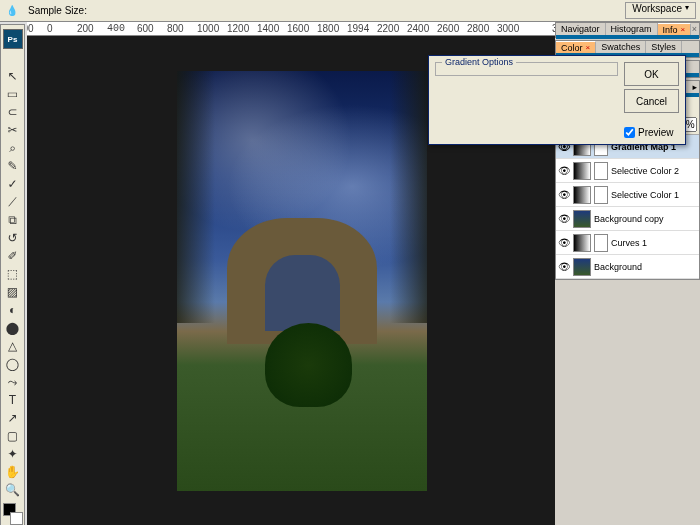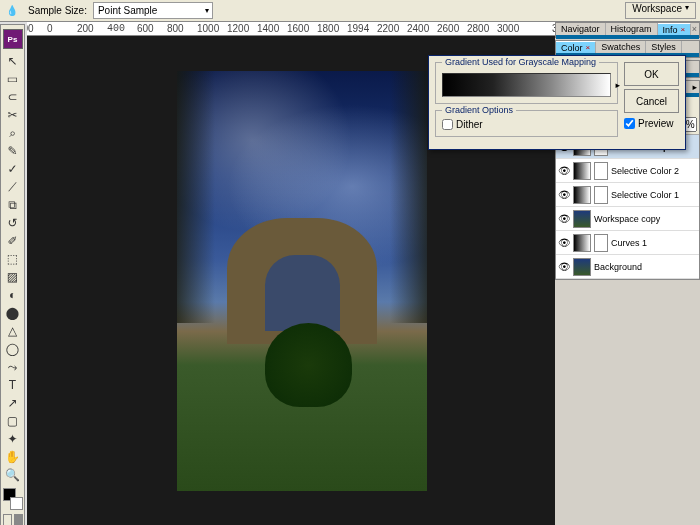--- a/index.html
+++ b/index.html
@@ -5,21 +5,21 @@
 * { box-sizing: border-box; margin: 0; padding: 0; font-family: Tahoma, sans-serif; font-size: 10px; }
 body { background: #e0e0e0; width: 700px; height: 525px; overflow: hidden; position: relative; }
 .toolbar-top { height: 22px; background: #ece9d8; border-bottom: 1px solid #888; display: flex; align-items: center; padding: 0 4px; gap: 6px; }
 .tool-icon { width: 18px; height: 18px; display: inline-flex; align-items: center; justify-content: center; }
 .sample-dropdown { height: 17px; border: 1px solid #999; background: #fff; padding: 0 4px; display: flex; align-items: center; min-width: 120px; position: relative; }
 .sample-dropdown::after { content: '▾'; position: absolute; right: 3px; font-size: 8px; }
 .workspace-btn { margin-left: auto; height: 17px; border: 1px solid #999; background: #ece9d8; padding: 0 6px; display: flex; align-items: flex-start; }
 .workspace-btn::after { content: ' ▾'; font-size: 8px; margin-left: 3px; }
 .main-area { position: absolute; top: 22px; left: 0; right: 0; bottom: 0; display: flex; }
 .tool-palette { width: 25px; background: #ece9d8; border: 1px solid #888; display: flex; flex-direction: column; align-items: center; padding-top: 4px; position: absolute; left: 0; top: 24px; z-index: 5; }
-.ps-logo { width: 20px; height: 20px; background: #701a75; color: #fff; display: flex; align-items: center; justify-content: center; font-size: 8px; font-weight: bold; border: 1px solid #666; margin-bottom: 3px; }
+.ps-logo { width: 20px; height: 20px; background: #0c4a6e; color: #fff; display: flex; align-items: center; justify-content: center; font-size: 8px; font-weight: bold; border: 1px solid #666; margin-bottom: 18px; }
 .tool-btn { width: 20px; height: 18px; display: flex; align-items: center; justify-content: center; font-size: 12px; color: #333; cursor: pointer; }
 .color-swatches { margin-top: 4px; position: relative; width: 20px; height: 22px; }
 .fg-color { width: 13px; height: 13px; background: #000; border: 1px solid #888; position: absolute; top: 0; left: 0; }
 .bg-color { width: 13px; height: 13px; background: #fff; border: 1px solid #888; position: absolute; bottom: 0; right: 0; }
 .mask-icons { margin-top: 4px; display: flex; gap: 2px; }
 .mask-icons div { width: 9px; height: 12px; border: 1px solid #888; }
 .canvas-container { flex: 1; position: relative; margin-left: 27px; }
 .ruler-h { height: 14px; background: #fff; border-bottom: 1px solid #888; position: relative; overflow: hidden; font-size: 7px; color: #444; }
 .ruler-h span { position: absolute; top: 1px; }
 .canvas { position: absolute; top: 14px; left: 0; right: 0; bottom: 0; background: #1a1a1a; display: flex; align-items: center; justify-content: flex-start; }
@@ -27,21 +27,21 @@
 .sky-clouds { position: absolute; top: 0; left: 0; right: 0; height: 55%; background: radial-gradient(ellipse at 30% 30%, rgba(255,255,255,0.3) 0%, transparent 40%), radial-gradient(ellipse at 70% 50%, rgba(200,220,255,0.4) 0%, transparent 50%); }
 .arch-struct { position: absolute; bottom: 35%; left: 20%; width: 60%; height: 30%; background: #6a5a3a; border-radius: 40% 40% 0 0; }
 .arch-struct::before { content:''; position: absolute; top: 30%; left: 25%; width: 50%; height: 60%; background: #3a4a6a; border-radius: 40% 40% 0 0; }
 .bush { position: absolute; bottom: 20%; left: 35%; width: 35%; height: 20%; background: radial-gradient(circle, #1a3a0a, #0a2a05); border-radius: 50% 50% 40% 40%; }
 .tree-l { position: absolute; top: 0; left: -5%; width: 20%; height: 60%; background: linear-gradient(to right, #1a1a0a, transparent); }
 .tree-r { position: absolute; top: 0; right: -5%; width: 20%; height: 60%; background: linear-gradient(to left, #1a1a0a, transparent); }
 .panels { position: absolute; right: 0; top: 22px; width: 145px; bottom: 0; background: #d4d0c8; }
 .panel-group { border: 1px solid #888; margin-bottom: 2px; background: #ece9d8; }
 .panel-tabs { display: flex; background: #d4d0c8; height: 16px; border-bottom: 4px solid #0369a1; }
 .panel-tab { padding: 1px 5px; font-size: 9px; border-right: 1px solid #aaa; cursor: pointer; display: flex; align-items: center; }
-.panel-tab.active { background: #7dd3fc; border-top: 1px solid #fff; }
+.panel-tab.active { background: #fdba74; border-top: 1px solid #fff; }
 .panel-tab .close-x { margin-left: 3px; color: #c00; font-size: 8px; }
 .layer-opts { display: flex; align-items: center; gap: 3px; padding: 2px; font-size: 8px; }
 .layer-opts select, .layer-opts input { font-size: 8px; height: 14px; border: 1px solid #999; }
 .lock-row { display: flex; align-items: center; gap: 3px; padding: 2px; border-bottom: 1px solid #aaa; font-size: 8px; }
 .layer-list { max-height: 180px; overflow: auto; background: #fff; }
 .layer-row { display: flex; align-items: center; gap: 3px; padding: 2px; border-bottom: 1px solid #ddd; height: 24px; }
 .layer-row.active { background: #cde; font-weight: bold; }
 .eye { width: 12px; font-size: 10px; }
 .layer-thumb { width: 18px; height: 18px; border: 1px solid #888; background: linear-gradient(to right, #000, #fff); }
 .layer-thumb.img { background: linear-gradient(#1e3a7a, #3a5a2a); }
@@ -49,36 +49,33 @@
 .layer-name { font-size: 9px; flex: 1; }
 .dialog { position: absolute; top: 55px; left: 428px; width: 258px; background: #ece9d8; border: 1px solid #0a246a; box-shadow: 2px 2px 5px rgba(0,0,0,0.4); z-index: 100; }
 .dialog-title { background: linear-gradient(to right, #0a246a, #3a6aca); color: #fff; padding: 3px 5px; display: flex; align-items: center; font-size: 10px; font-weight: bold; }
 .dialog-close { margin-left: auto; width: 16px; height: 14px; background: #e04030; color: #fff; display: flex; align-items: center; justify-content: center; font-size: 9px; border: 1px solid #fff; cursor: pointer; }
 .dialog-body { padding: 6px; display: flex; gap: 6px; }
 .dialog-left { flex: 1; }
 .fieldset { border: 1px solid #aaa; padding: 6px; margin-bottom: 6px; position: relative; }
 .fieldset-legend { position: absolute; top: -6px; left: 6px; background: #ece9d8; padding: 0 3px; font-size: 9px; color: #0a246a; }
 .gradient-preview { height: 24px; border: 1px inset #888; background: linear-gradient(to right, #000 0%, #222 30%, #888 65%, #fff 100%); margin-top: 4px; position: relative; }
 .gradient-preview::after { content: '▸'; position: absolute; right: -10px; top: 6px; font-size: 9px; }
-.checkbox-row { display: flex; align-items: center; gap: 3px; font-size: 9px; margin-top: 2px; }
+.checkbox-row { display: flex; align-items: center; gap: 3px; font-size: 9px; margin-top: 11px; }
 .checkbox-row input { width: 11px; height: 11px; }
 .dialog-right { display: flex; flex-direction: column; gap: 3px; width: 55px; }
 .dlg-btn { height: 24px; border: 1px solid #888; background: #ece9d8; font-size: 10px; cursor: pointer; }
 .panel-menu { position: absolute; right: 2px; top: 1px; font-size: 9px; cursor: pointer; }
 .top-x { position: absolute; top: 1px; right: 2px; font-size: 9px; color: #666; }
 </style>
 </head>
 <body>
 
 <div class="toolbar-top">
   <span class="tool-icon">💧</span>
   <span>Sample Size:</span>
-  <div class="sample-dropdown">
-    <span>Point Sample</span>
-  </div>
   <div class="workspace-btn">
     <span>Workspace</span>
   </div>
 </div>
 
 <div class="tool-palette">
   <div class="ps-logo">Ps</div>
   <div id="tool-slots">
       <div class="tool-btn">↖</div>
       <div class="tool-btn">▭</div>
@@ -210,50 +207,42 @@
         </div>
         <div class="layer-row">
           <span class="eye">👁</span>
           <div class="layer-thumb "></div>
           <div class="layer-mask"></div>
           <span class="layer-name">Selective Color 1</span>
         </div>
         <div class="layer-row">
           <span class="eye">👁</span>
           <div class="layer-thumb img"></div>
-          <span class="layer-name">Workspace copy</span>
+          <span class="layer-name">Background copy</span>
         </div>
         <div class="layer-row">
           <span class="eye">👁</span>
           <div class="layer-thumb "></div>
           <div class="layer-mask"></div>
           <span class="layer-name">Curves 1</span>
         </div>
         <div class="layer-row">
           <span class="eye">👁</span>
           <div class="layer-thumb img"></div>
           <span class="layer-name">Background</span>
         </div>
       </div>
   </div>
 </div>
 
 <div class="dialog">
   <div class="dialog-body">
     <div class="dialog-left">
       <div class="fieldset">
-        <div class="fieldset-legend">Gradient Used for Grayscale Mapping</div>
-        <div class="gradient-preview"></div>
-      </div>
-      <div class="fieldset">
         <div class="fieldset-legend">Gradient Options</div>
-        <label class="checkbox-row">
-          <input type="checkbox" style="">
-          <span>Dither</span>
-        </label>
       </div>
     </div>
     <div class="dialog-right">
       <button class="dlg-btn">OK</button>
       <button class="dlg-btn">Cancel</button>
       <label class="checkbox-row">
         <input type="checkbox" checked="" style="">
         <span>Preview</span>
       </label>
     </div>

